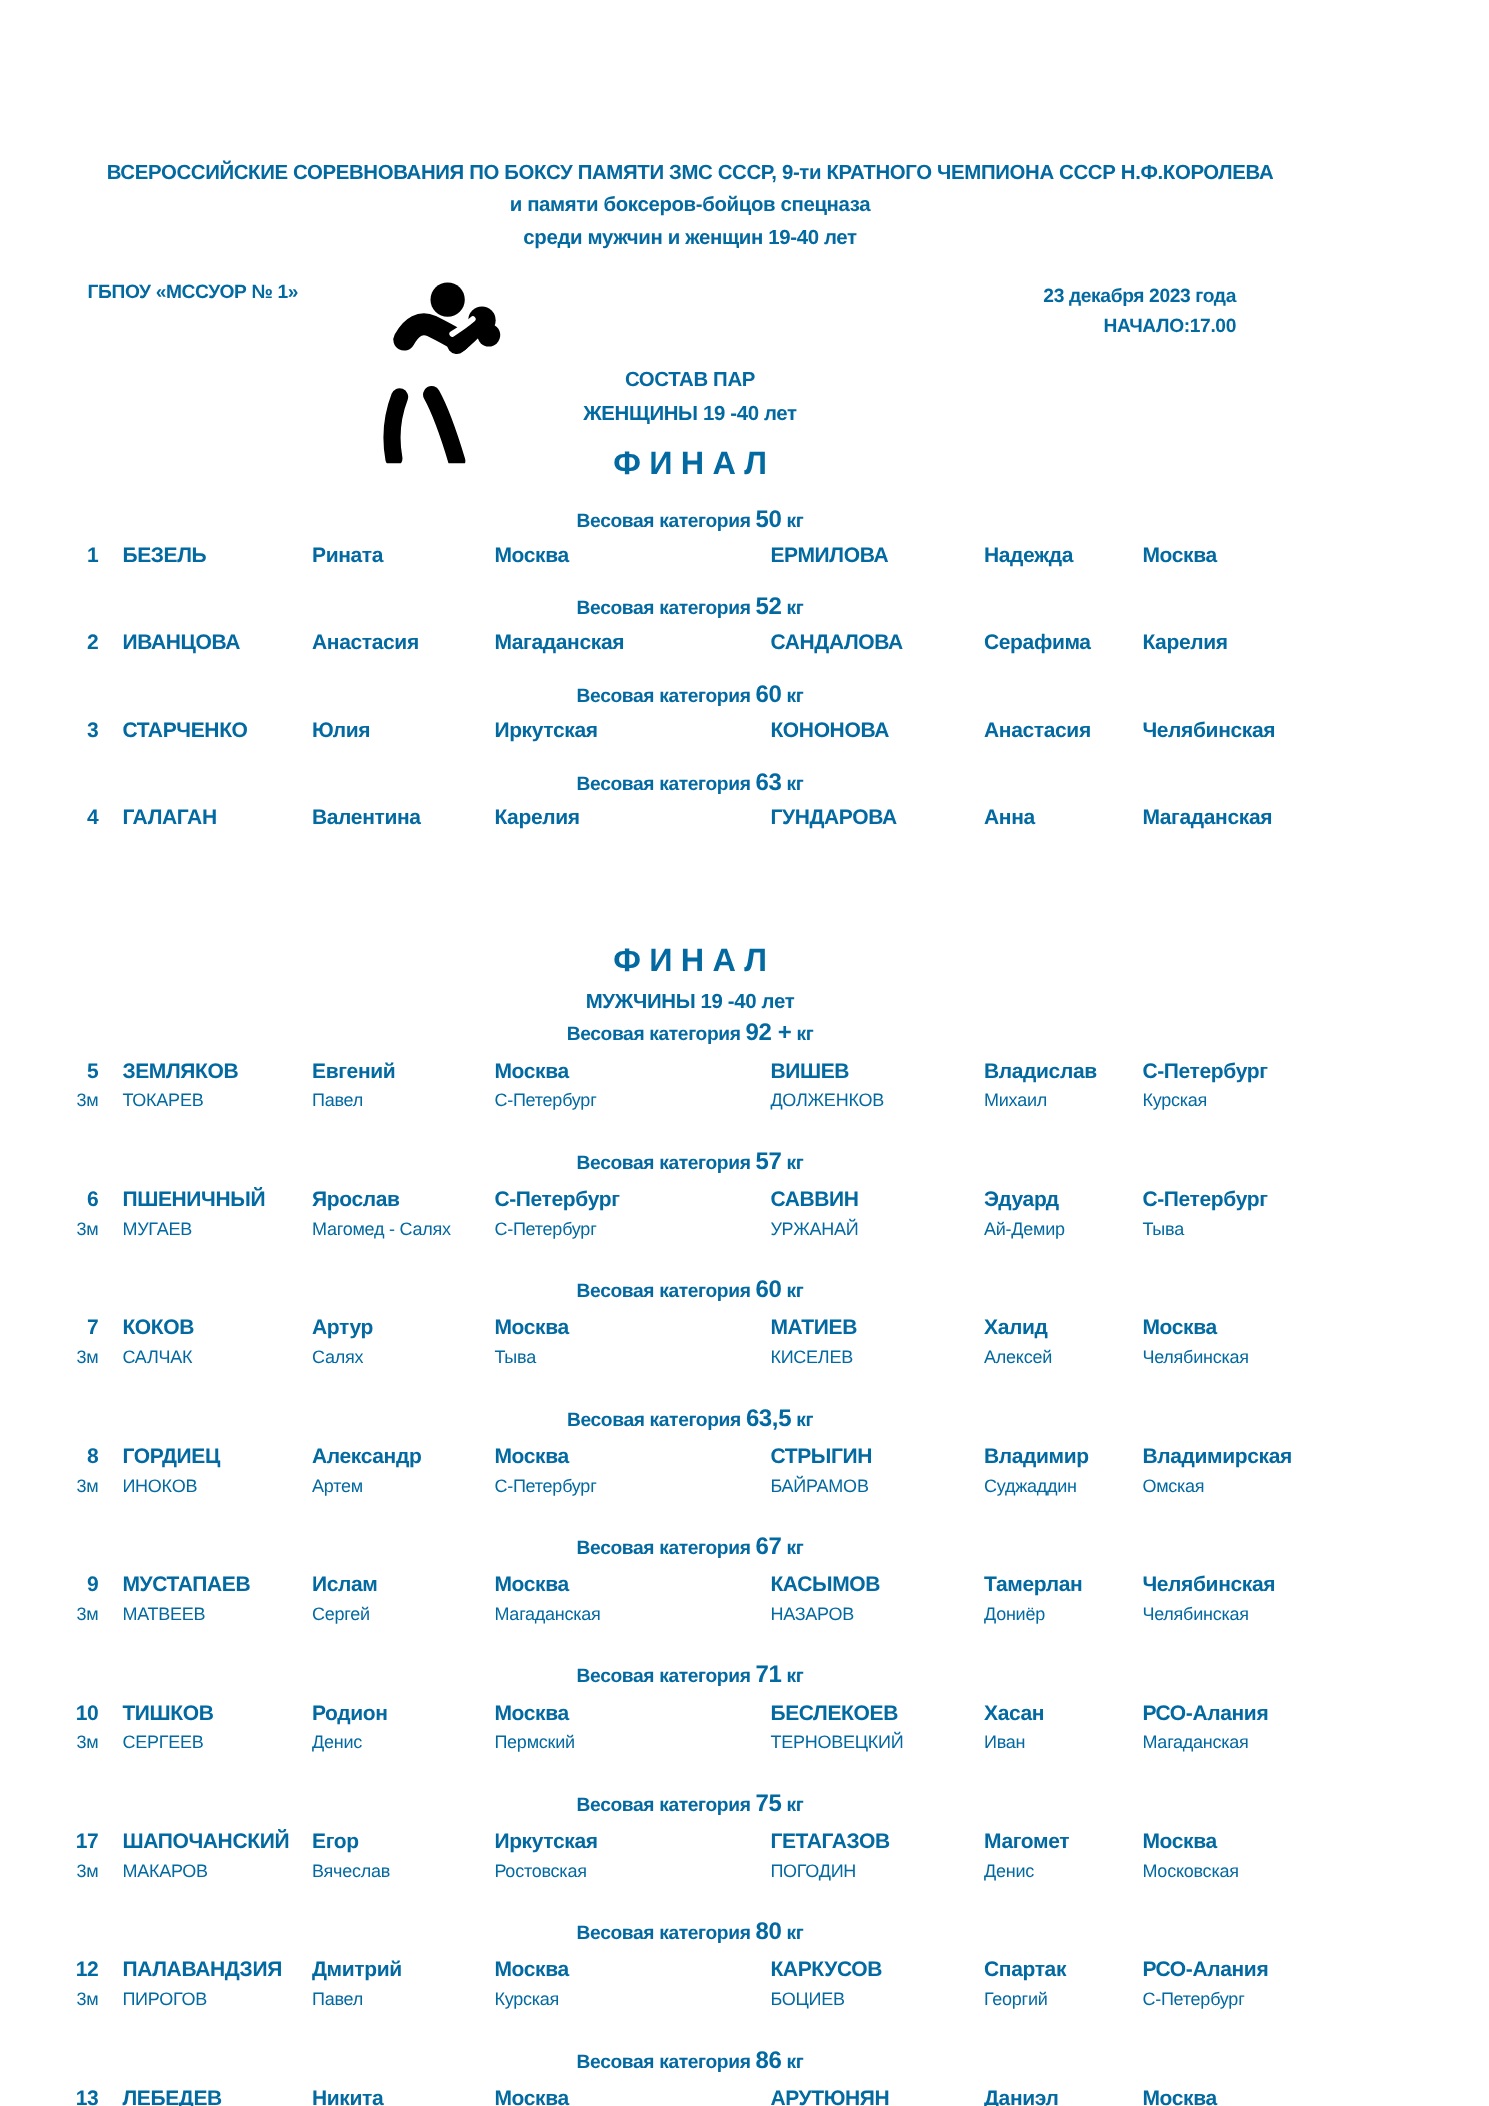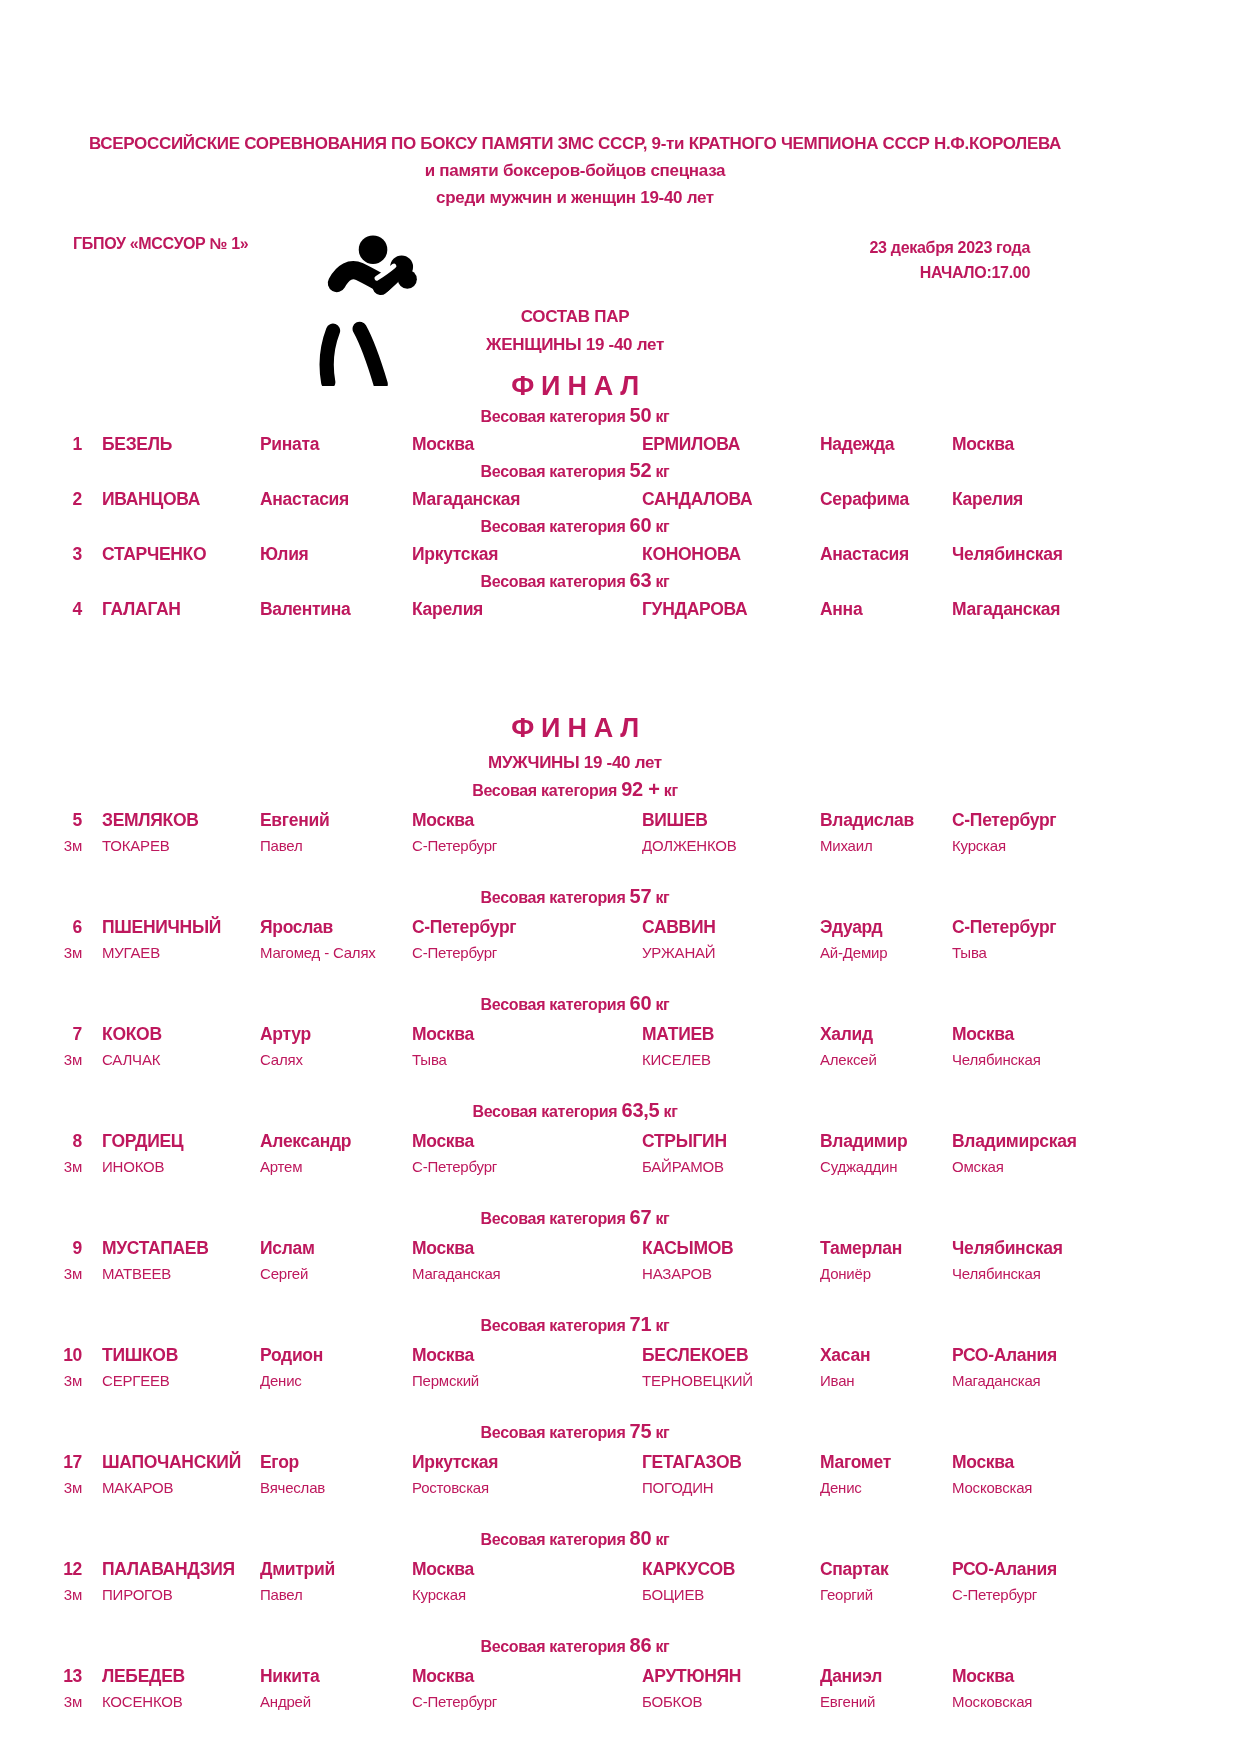--- a/index.html
+++ b/index.html
@@ -1,19 +1,19 @@
 <!DOCTYPE html>
 <html lang="ru"><head>
 <meta charset="utf-8">
 <style>
   html, body { margin:0; padding:0; background:#ffffff; }
   .page {
     position:relative;
     width:1241px; height:1755px;
-    background:#ffffff; color:#be185d;
+    background:#ffffff; color:#0369a1;
     font-family:"Liberation Sans", sans-serif;
     letter-spacing:-0.3px;
     overflow:hidden;
   }
   .center { width:1150px; text-align:center; }
 
   .doc-title { padding-top:130px; font-weight:bold; font-size:17px; line-height:27px; }
 
   .meta-row {
     display:flex; justify-content:space-between; align-items:flex-start;
@@ -36,21 +36,21 @@
   .row {
     display:grid;
     grid-template-columns:62px 158px 152px 230px 178px 132px auto;
     padding-left:40px; align-items:baseline; white-space:nowrap;
   }
   .row .num { text-align:right; padding-right:20px; }
 
   .pair-row { margin-top:6px; font-weight:bold; font-size:17.5px; line-height:23px; }
   .third-row { font-weight:normal; font-size:15px; line-height:27px; letter-spacing:-0.2px; }
 
-  .women-cat { margin-top:4px; }
+  .women-cat { margin-top:22px; }
   .men-cat { margin-top:2px; margin-bottom:27px; }
   .men-cat .pair-row { margin-top:7px; line-height:24px; }
 </style>
 </head>
 <body>
 
 <div class="page">
 
   <div class="center doc-title">
     <div>ВСЕРОССИЙСКИЕ СОРЕВНОВАНИЯ ПО БОКСУ ПАМЯТИ ЗМС СССР, 9-ти КРАТНОГО ЧЕМПИОНА СССР  Н.Ф.КОРОЛЕВА</div>

